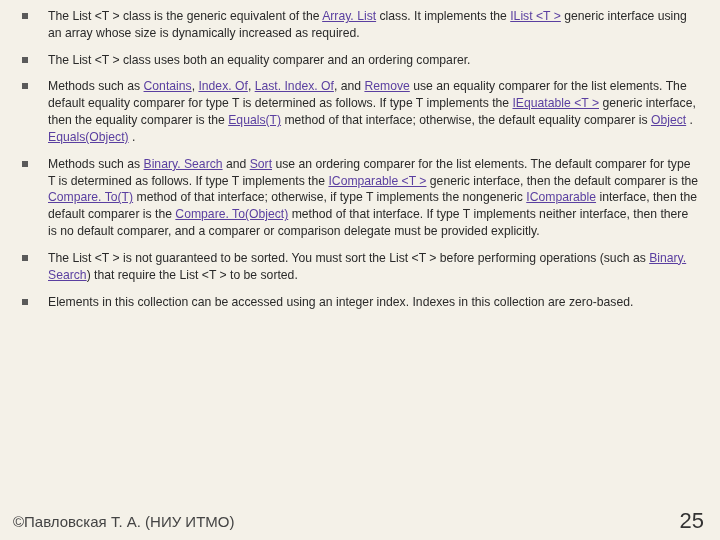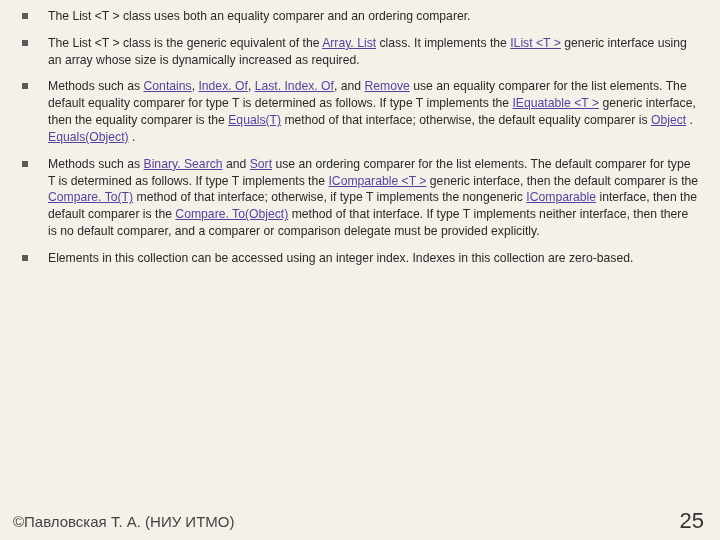--- a/index.html
+++ b/index.html
@@ -69,35 +69,38 @@
   }
 </style>
 </head>
 <body>
 
 <div class="slide">
 
   <ul class="bullets">
 
     <li>
-      <span>The List &lt;T &gt; class uses both an equality comparer and an ordering comparer.</span>
+      <span>The List &lt;T &gt; class is the generic equivalent of the </span><span class="link">Array. List</span><span> class. It implements the </span><span class="link">IList &lt;T &gt;</span><span> generic interface using an array whose size is dynamically increased as required.</span>
     </li>
 
     <li>
-      <span>The List &lt;T &gt; class is the generic equivalent of the </span><span class="link">Array. List</span><span> class. It implements the </span><span class="link">IList &lt;T &gt;</span><span> generic interface using an array whose size is dynamically increased as required.</span>
+      <span>The List &lt;T &gt; class uses both an equality comparer and an ordering comparer.</span>
     </li>
 
     <li>
       <span>Methods such as </span><span class="link">Contains</span><span>, </span><span class="link">Index. Of</span><span>, </span><span class="link">Last. Index. Of</span><span>, and </span><span class="link">Remove</span><span> use an equality comparer for the list elements. The default equality comparer for type T is determined as follows. If type T implements the </span><span class="link">IEquatable &lt;T &gt;</span><span> generic interface, then the equality comparer is the </span><span class="link">Equals(T)</span><span> method of that interface; otherwise, the default equality comparer is </span><span class="link">Object</span><span> . </span><span class="link">Equals(Object)</span><span> .</span>
     </li>
 
     <li>
       <span>Methods such as </span><span class="link">Binary. Search</span><span> and </span><span class="link">Sort</span><span> use an ordering comparer for the list elements. The default comparer for type T is determined as follows. If type T implements the </span><span class="link">IComparable &lt;T &gt;</span><span> generic interface, then the default comparer is the </span><span class="link">Compare. To(T)</span><span> method of that interface; otherwise, if type T implements the nongeneric </span><span class="link">IComparable</span><span> interface, then the default comparer is the </span><span class="link">Compare. To(Object)</span><span> method of that interface. If type T implements neither interface, then there is no default comparer, and a comparer or comparison delegate must be provided explicitly.</span>
     </li>
 
+    <li>
+      <span>The List &lt;T &gt; is not guaranteed to be sorted. You must sort the List &lt;T &gt; before performing operations (such as </span><span class="link">Binary. Search</span><span>) that require the List &lt;T &gt; to be sorted.</span>
+    </li>
 
     <li>
       <span>Elements in this collection can be accessed using an integer index. Indexes in this collection are zero-based.</span>
     </li>
 
 
   </ul>
 
   <div class="footer">©Павловская Т. А. (НИУ ИТМО)</div>
   <div class="pagenum">25</div>

